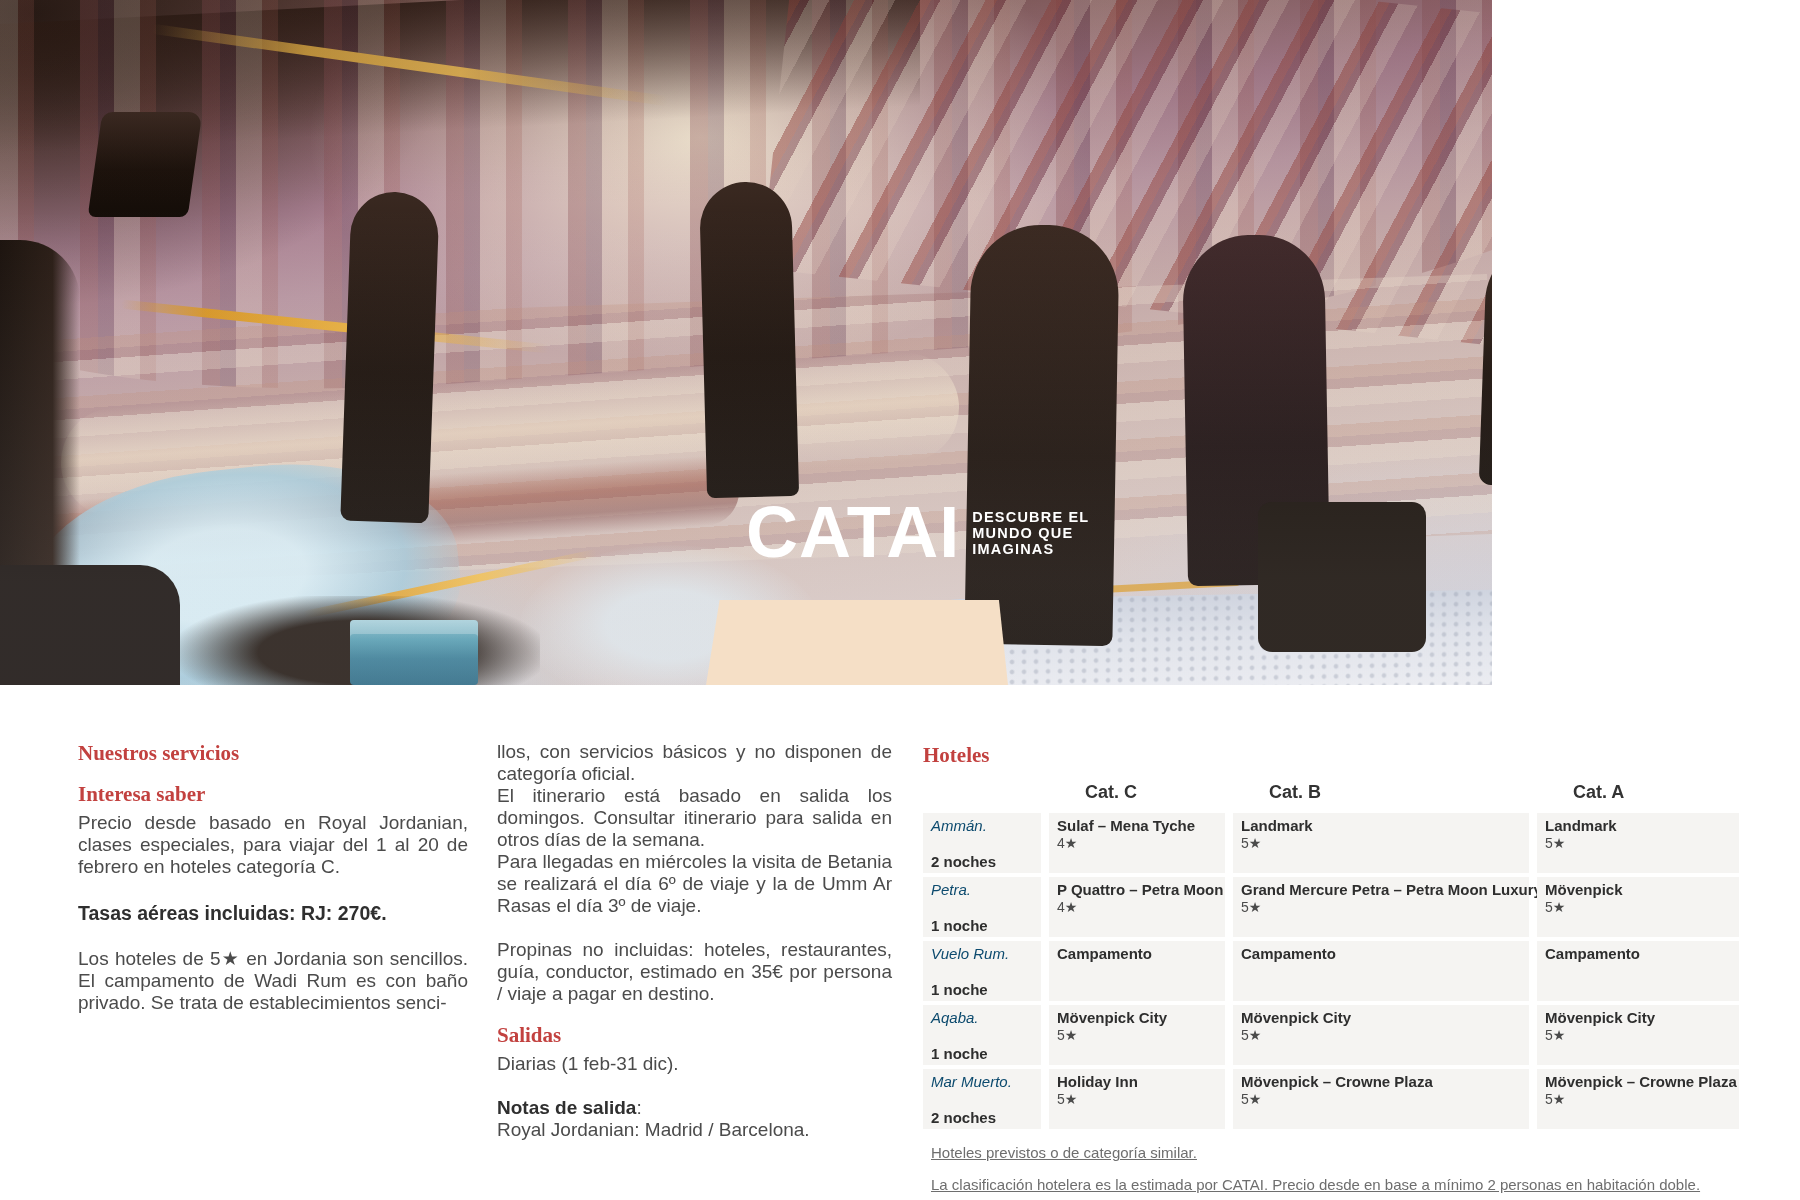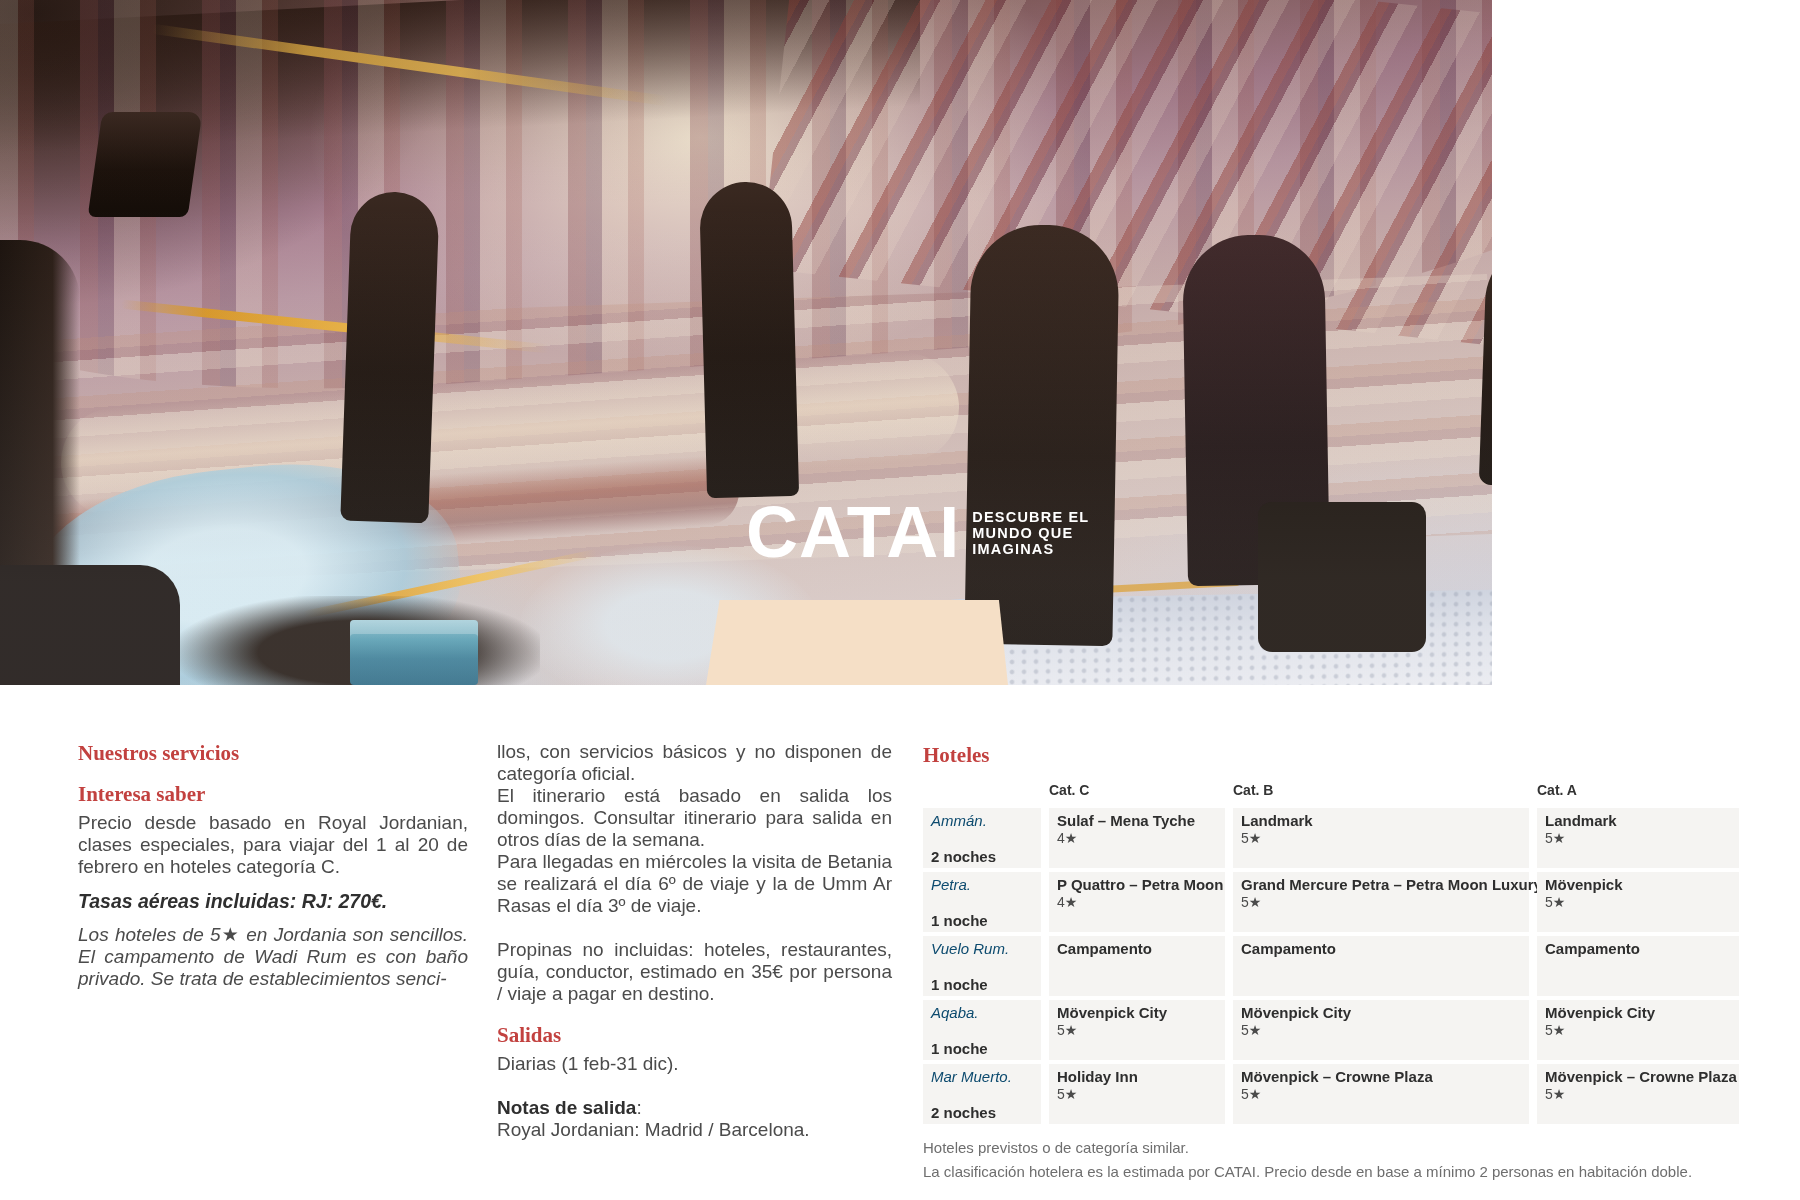--- a/index.html
+++ b/index.html
@@ -68,36 +68,36 @@
   .logo-word{position:static;font-size:72px;font-weight:bold;line-height:60px;letter-spacing:1px;}
   .logo-tag{position:static;margin-top:7px;font-size:14.5px;font-weight:bold;letter-spacing:1.2px;line-height:16px;}
   .logo-tag div{position:static;}
 
   
   .content{position:absolute;left:0;top:685px;width:1800px;height:515px;background:#fff;}
   .h-red{font-family:"Liberation Serif","DejaVu Serif",serif;font-weight:bold;font-size:21px;color:#c2413f;margin:0 0 5px;}
   .body-p{font-size:19px;line-height:22px;color:#4b4b4b;text-align:justify;margin:0;}
   .col-left{position:absolute;left:78px;top:56px;width:390px;}
   .col-mid{position:absolute;left:497px;top:56px;width:395px;}
-  .gap16{margin-top:16px;} .gap22{margin-top:22px;} .gap24{margin-top:12px;font-style:italic;} .gap18{margin-top:18px;}
+  .gap16{margin-top:16px;} .gap22{margin-top:22px;} .gap24{margin-top:24px;} .gap18{margin-top:18px;}
   .bold-line{font-size:19.5px;font-weight:bold;color:#2f2f2f;}
   .notas b{color:#2f2f2f;}
   .col-mid .body-p{text-align:justify;}
 
   
   .hotels{position:absolute;left:923px;top:58px;width:816px;}
   .hotels-grid{display:grid;grid-template-columns:118px 176px 296px 202px;column-gap:8px;row-gap:4px;margin-top:12px;}
-  .ghead{font-size:14px;font-weight:bold;color:#333;padding:2px 0 6px;}
+  .ghead{font-size:18px;font-weight:bold;color:#333;padding:2px 0 6px;margin-left:36px;}
   .cell{background:#f5f4f2;min-height:39px;padding:4px 8px 3px;box-sizing:border-box;}
   .city{color:#0c4a6e;font-size:15px;line-height:17px;font-style:italic;}
   .nights{color:#2e2e2e;font-weight:bold;font-size:15px;line-height:17px;margin-top:19px;}
   .hname{color:#2e2e2e;font-weight:bold;font-size:15px;line-height:17px;white-space:nowrap;}
   .stars{color:#4b4b4b;font-size:14px;line-height:16px;margin-top:1px;}
   .notes{margin-top:12px;font-size:15px;line-height:24px;color:#6e6e6e;}
-  .notes div{margin:0;}
+  .notes div{margin:8px;text-decoration:underline;}
 </style>
 </head>
 <body>
 
 <div class="page">
 
   <div class="hero">
     <div class="dark-top"></div>
     <div class="strata"></div>
     <div class="strata2"></div>

